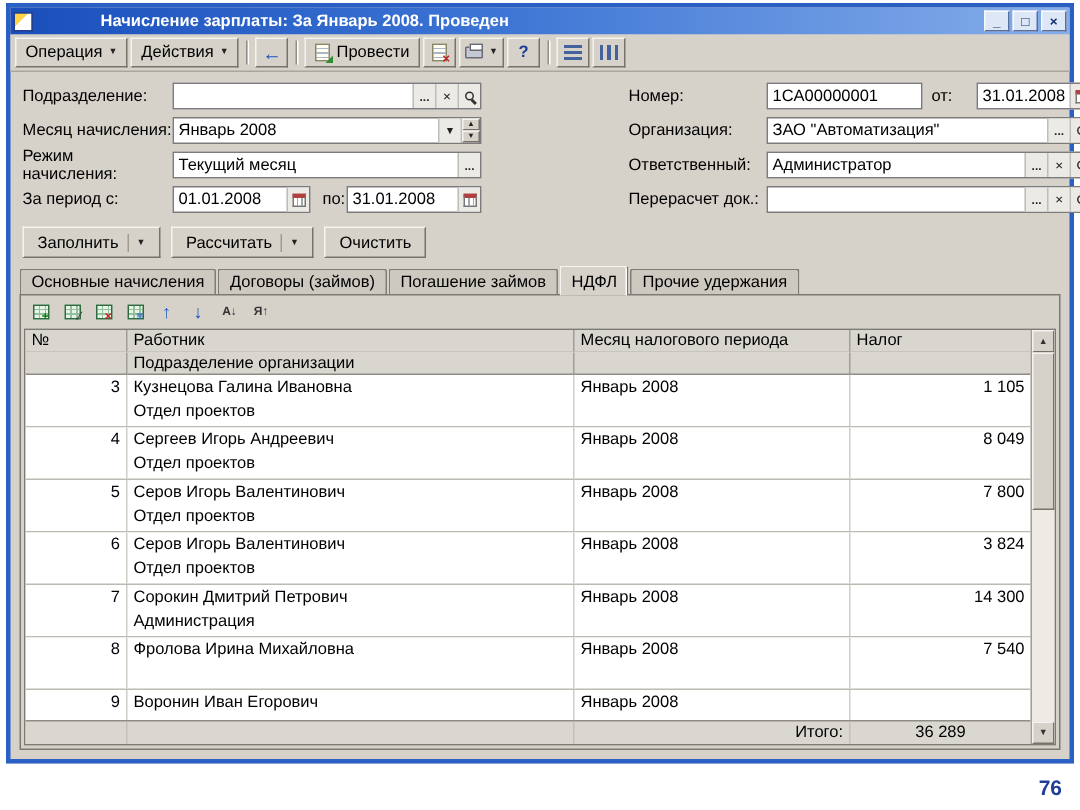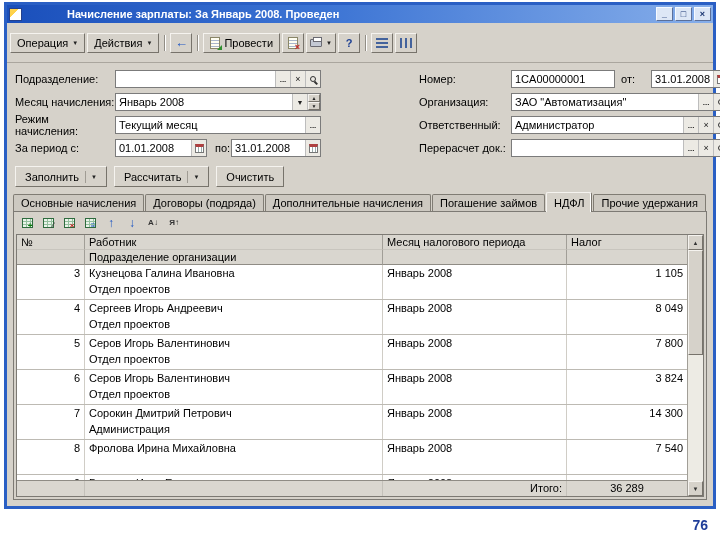--- a/index.html
+++ b/index.html
@@ -15,21 +15,21 @@
             display:flex;align-items:center;gap:4px;padding:0 2px;color:#fff;font-weight:bold;}
   .title-ico{width:13px;height:13px;flex:none;border:1px solid #24408c;
              background:linear-gradient(135deg,#ffd24a 0 40%,#ffffff 40%);}
   .title-text{flex:1;white-space:nowrap;overflow:hidden;font-size:11px;margin-left:41px;}
   .win-controls{display:flex;gap:2px;flex:none;}
   .wbtn{width:17px;height:14px;padding:0;font-size:9px;line-height:10px;color:#14306e;
         background:#dde7f6;border:1px solid;border-color:#f6faff #5a6f9a #5a6f9a #f6faff;
         display:flex;align-items:center;justify-content:center;font-weight:bold;}
 
   
-  .toolbar{height:40px;flex:none;display:flex;align-items:center;gap:2px;padding:1px 3px;
+  .toolbar{height:25px;flex:none;display:flex;align-items:center;gap:2px;padding:1px 3px;
            background:#d6d2ca;border-bottom:1px solid #aaa69e;}
   .tbtn{height:20px;background:#d6d2ca;border:1px solid;border-color:#f5f3ef #77736b #77736b #f5f3ef;
         display:flex;align-items:center;gap:4px;padding:0 6px;font-size:11px;}
   .tbtn.ico{width:22px;padding:0;justify-content:center;}
   .tbtn.wide{width:30px;}
   .dd{font-size:6px;line-height:6px;color:#222;}
   .sep{width:1px;height:16px;background:#918d85;box-shadow:1px 0 0 #fff;margin:0 3px;flex:none;}
   .back-arrow{color:#1c55c4;font-weight:bold;font-size:13px;line-height:13px;}
   .help-q{font-weight:bold;font-size:11px;color:#1c3f93;}
   .doc-ico{width:10px;height:12px;background:#fffef2;border:1px solid #8a8668;position:relative;flex:none;
@@ -303,22 +303,21 @@
       <span>Рассчитать</span>
       <span class="dd">▼</span>
     </button>
     <button class="abtn">
       <span>Очистить</span>
     </button>
   </div>
 
   <div class="tabs">
     <div class="tab">Основные начисления</div>
-    <div class="tab">Договоры (подряда)</div>
-    <div class="tab">Дополнительные начисления</div>
+    <div class="tab">Договоры (займов)</div>
     <div class="tab">Погашение займов</div>
     <div class="tab active">НДФЛ</div>
     <div class="tab">Прочие удержания</div>
   </div>
 
   <div class="content">
 
     <div class="table-toolbar">
       <button class="tt-btn">
         <span class="grid-ico">

